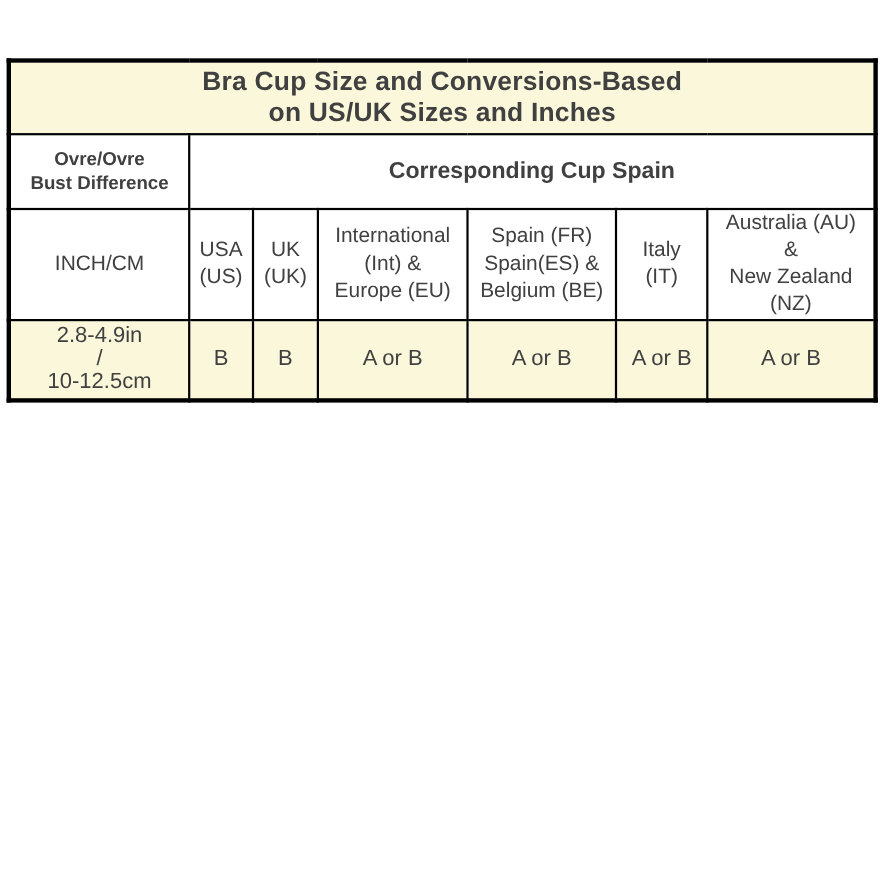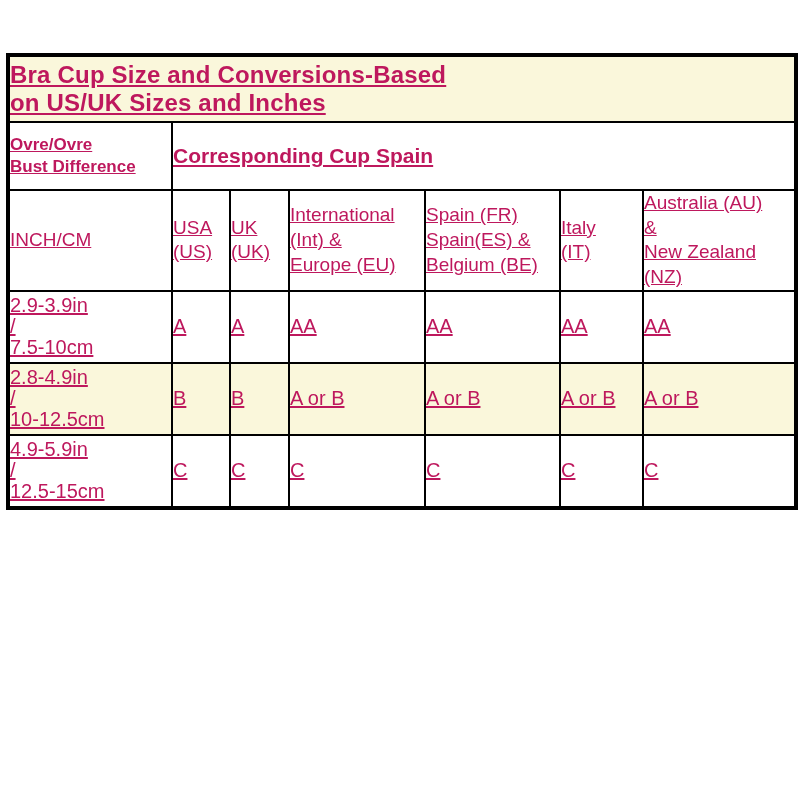--- a/index.html
+++ b/index.html
@@ -23,25 +23,24 @@
     top: 53px;
     width: 788px;
     border-collapse: collapse;
     table-layout: fixed;
     background: #ffffff;
     border: 4px solid #000000;
   }
   .conv-table td, .conv-table th {
     border: 2px solid #000000;
     padding: 0;
-    text-align: left;
+    text-align: center;
     vertical-align: middle;
-    color: #be185d;
+    color: #404040;
     overflow: hidden;
-    text-decoration: underline;
   }
   
   .title-cell {
     background: #faf7db;
     height: 64px;
     font-weight: bold;
     font-size: 24px;
     line-height: 1.18;
     border-bottom: 3px solid #000;
     letter-spacing: 0.2px;
@@ -136,59 +135,33 @@
         <div>(IT)</div>
       </th>
       <th>
         <div>Australia (AU)</div>
         <div>&amp;</div>
         <div>New Zealand</div>
         <div>(NZ)</div>
       </th>
     </tr>
 
-    <tr class="data-row">
-      <td class="range-cell">
-        <div>2.9-3.9in</div>
-        <div>/</div>
-        <div>7.5-10cm</div>
-      </td>
-      <td class="col-usa">A</td>
-      <td>A</td>
-      <td>AA</td>
-      <td>AA</td>
-      <td>AA</td>
-      <td>AA</td>
-    </tr>
 
     <tr class="data-row shaded">
       <td class="range-cell">
         <div>2.8-4.9in</div>
         <div>/</div>
         <div>10-12.5cm</div>
       </td>
       <td class="col-usa">B</td>
       <td>B</td>
       <td>A or B</td>
       <td>A or B</td>
       <td>A or B</td>
       <td>A or B</td>
     </tr>
 
-    <tr class="data-row">
-      <td class="range-cell">
-        <div>4.9-5.9in</div>
-        <div>/</div>
-        <div>12.5-15cm</div>
-      </td>
-      <td class="col-usa">C</td>
-      <td>C</td>
-      <td>C</td>
-      <td>C</td>
-      <td>C</td>
-      <td>C</td>
-    </tr>
 
 
 
   </tbody>
     </table>
 </div>
 
 </body></html>

